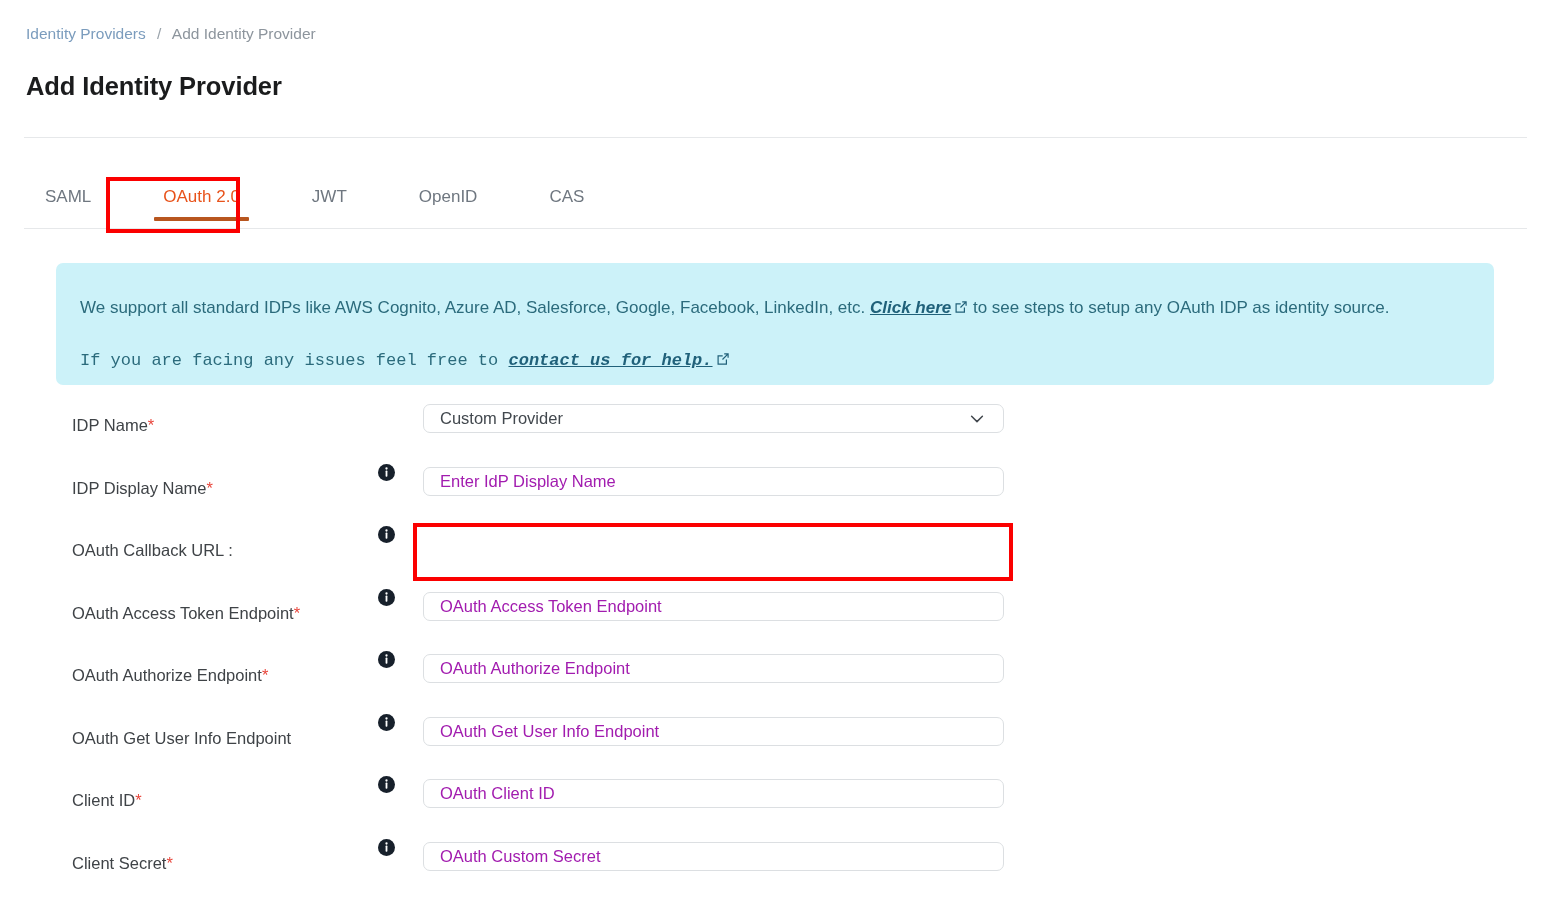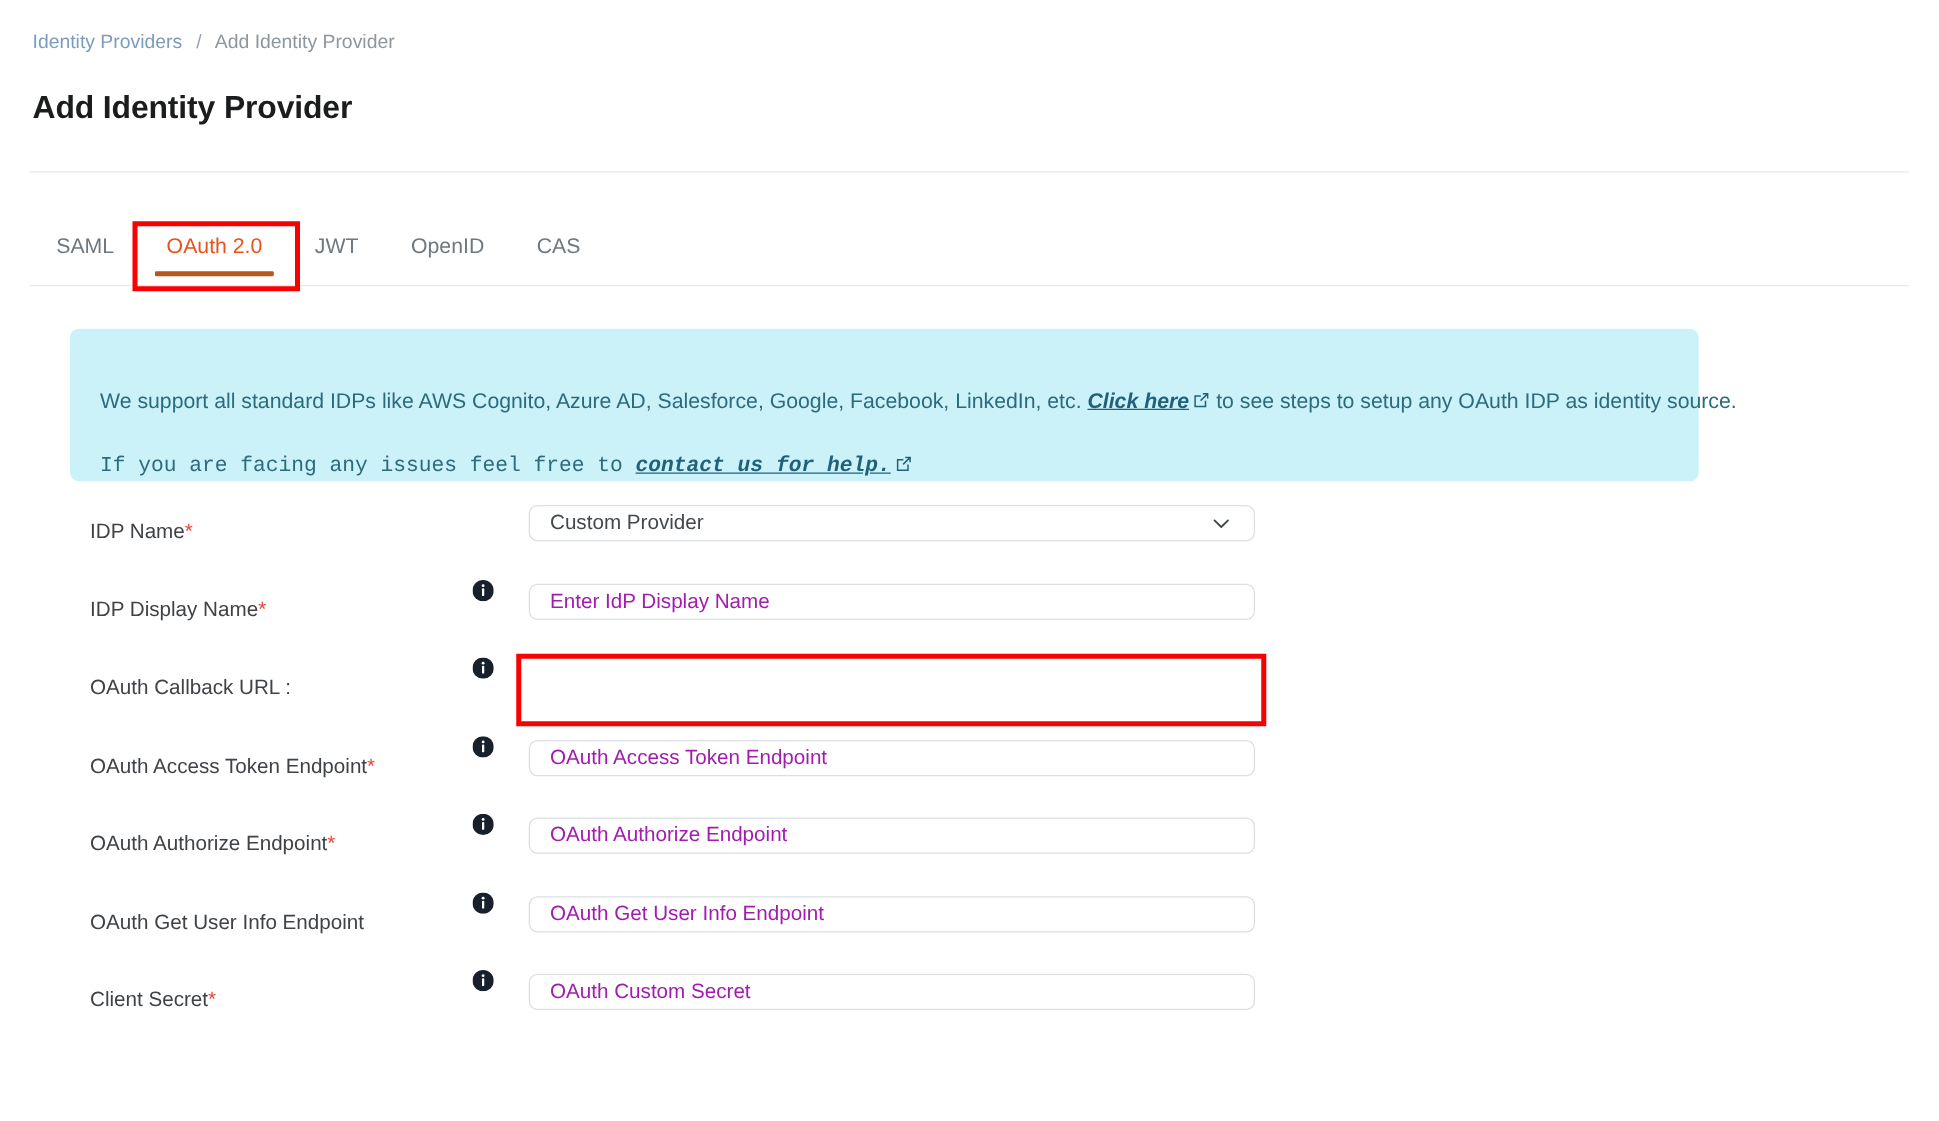--- a/index.html
+++ b/index.html
@@ -49,21 +49,21 @@
     position: absolute;
     left: 24px; top: 176px;
     width: 1503px; height: 53px;
   }
   .tabbar-underline {
     position: absolute;
     left: 0; top: 52px;
     width: 1503px; height: 1px;
     background: #e6e8ea;
   }
-  .tabs { position: absolute; left: 0; top: 0; display: flex; align-items: flex-end; }
+  .tabs { position: absolute; left: 0; top: 0; display: flex; align-items: flex-end; gap: 30px; }
   .tab {
     position: relative;
     padding: 11px 21px 12px 21px;
     font-size: 17px;
     color: #6f7780;
     cursor: pointer;
     white-space: nowrap;
   }
   .tab.active { color: #e8531b; }
   .tab.active::after {
@@ -82,24 +82,24 @@
     pointer-events: none;
     z-index: 5;
   }
   .annot-tab { left: 106px; top: 177px; width: 134px; height: 56px; }
   .annot-callback { left: 413px; top: 523px; width: 600px; height: 58px; }
 
   
   .banner {
     position: absolute;
     left: 56px; top: 263px;
-    width: 1303px; height: 122px;
+    width: 1438px; height: 122px;
     background: #ccf2f9;
     border-radius: 7px;
-    padding: 35px 24px;
+    padding: 22px 24px;
   }
   .banner-line {
     font-size: 17px;
     color: #2b6b7c;
     line-height: 26px;
     white-space: nowrap;
   }
   .banner-line.first { margin-top: 10px; }
   .banner-line.second { margin-top: 27px; font-family: Liberation Mono, monospace; }
   .banner-link {
@@ -324,20 +324,35 @@
             <circle cx="8.5" cy="4.5" r="1.15" fill="#fff"></circle>
           </svg>
         </span>
       <div class="field-control">
         <div class="ctrl-box">
           <span class="placeholder">OAuth Get User Info Endpoint</span>
         </div>
       </div>
     </div>
 
+    <div class="field-row">
+      <div class="field-label"><span>Client ID</span><span class="req">*</span></div>
+      <span class="info-icon">
+          <svg width="17" height="17" viewBox="0 0 17 17">
+            <circle cx="8.5" cy="8.5" r="8.5" fill="#17202b"></circle>
+            <rect x="7.6" y="6.6" width="1.8" height="6.2" rx="0.7" fill="#fff"></rect>
+            <circle cx="8.5" cy="4.5" r="1.15" fill="#fff"></circle>
+          </svg>
+        </span>
+      <div class="field-control">
+        <div class="ctrl-box">
+          <span class="placeholder">OAuth Client ID</span>
+        </div>
+      </div>
+    </div>
 
     <div class="field-row">
       <div class="field-label"><span>Client Secret</span><span class="req">*</span></div>
       <span class="info-icon">
           <svg width="17" height="17" viewBox="0 0 17 17">
             <circle cx="8.5" cy="8.5" r="8.5" fill="#17202b"></circle>
             <rect x="7.6" y="6.6" width="1.8" height="6.2" rx="0.7" fill="#fff"></rect>
             <circle cx="8.5" cy="4.5" r="1.15" fill="#fff"></circle>
           </svg>
         </span>

